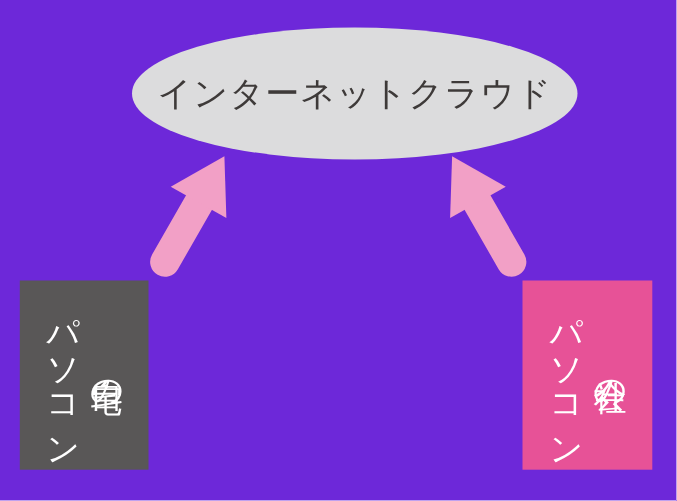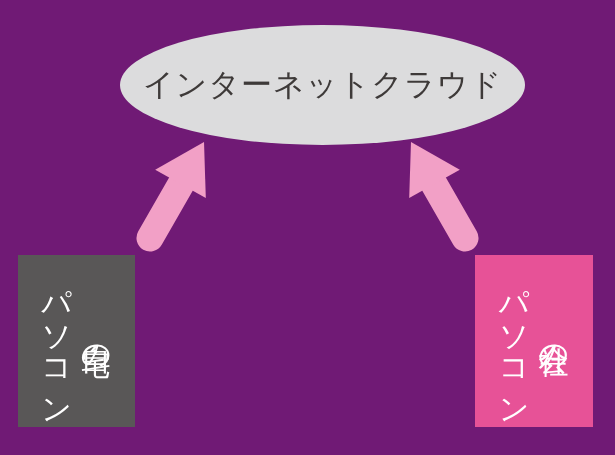--- a/index.html
+++ b/index.html
@@ -5,21 +5,21 @@
   html, body {
     margin: 0;
     padding: 0;
     background: #ffffff;
     font-family: "Liberation Sans", "DejaVu Sans", sans-serif;
   }
   .canvas {
     position: relative;
     width: 615px;
     height: 455px;
-    background: #701a75;
+    background: #6d28d9;
     overflow: hidden;
   }
   .cloud {
     position: absolute;
     left: 120px;
     top: 25px;
     width: 405px;
     height: 120px;
     border-radius: 50%;
     background: #dcdcdd;

